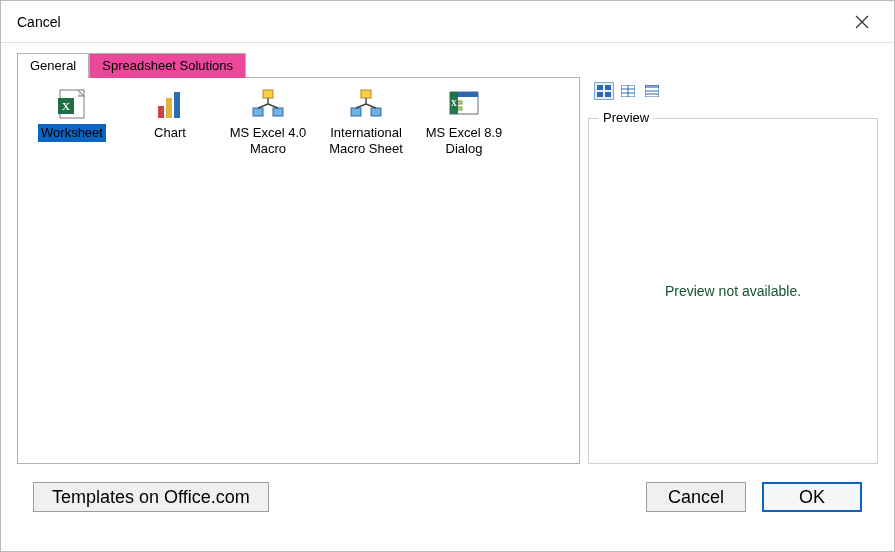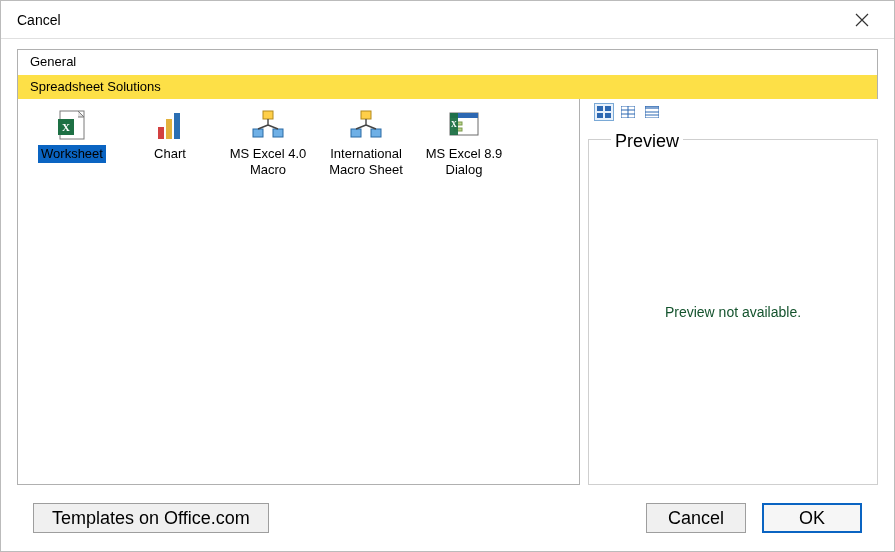--- a/index.html
+++ b/index.html
@@ -45,27 +45,26 @@
       flex: 1;
       padding: 10px 16px 0 16px;
       display: flex;
       flex-direction: column;
     }
     .tabstrip {
       display: flex;
       gap: 0;
       position: relative;
       z-index: 2;
-      flex-direction: column;
     }
     .tab {
       padding: 4px 12px 5px 12px;
       border: 1px solid #b0b0b0;
       border-bottom: none;
-      background: #fde047;
+      background: #ec4899;
       cursor: pointer;
       font-size: 13px;
     }
     .tab.active {
       background: #fff;
       position: relative;
     }
     .tab.active::after {
       content: "";
       position: absolute;
@@ -143,24 +142,24 @@
     }
     .preview-group {
       flex: 1;
       border: 1px solid #cfcfcf;
       position: relative;
       margin-top: 8px;
     }
     .preview-legend {
       position: absolute;
       top: -9px;
-      left: 22px;
+      left: 10px;
       background: #fff;
       padding: 0 4px;
-      font-size: 18px;
+      font-size: 13px;
     }
     .preview-body {
       height: 100%;
       display: flex;
       align-items: center;
       justify-content: center;
       font-size: 14px;
       color: #14532d;
     }
     .footer {

